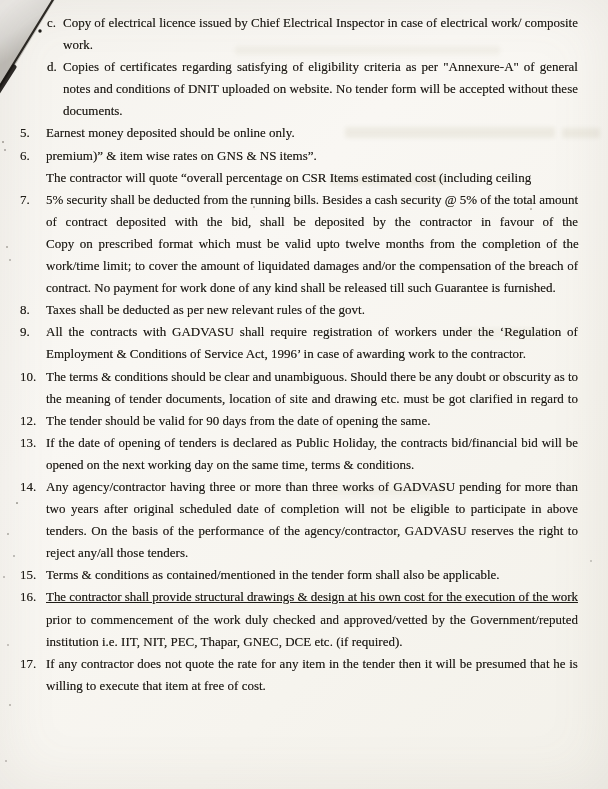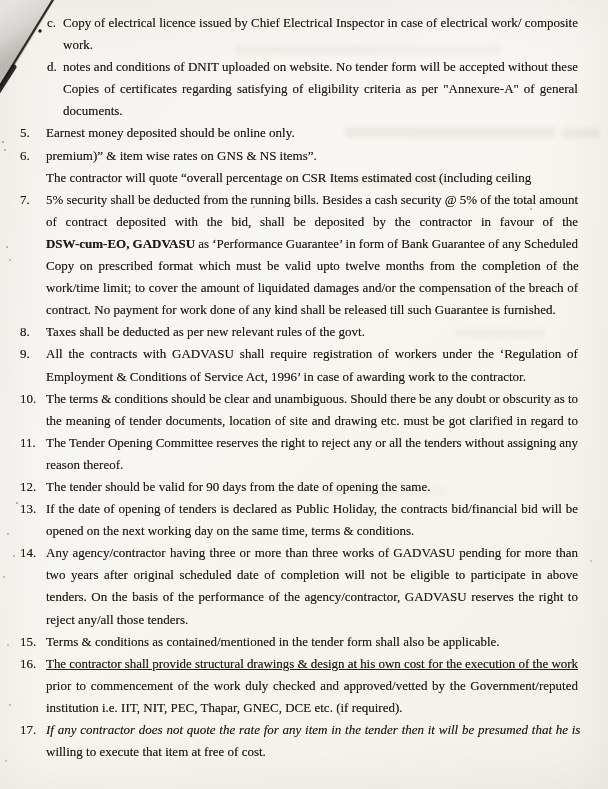--- a/index.html
+++ b/index.html
@@ -78,22 +78,22 @@
       <div class="item sub">
         <div class="marker">c.</div>
         <div class="text">
           <div class="line"><span style="letter-spacing: -0.012px;">Copy of electrical licence issued by Chief Electrical Inspector in case of electrical work/ composite</span></div>
           <div class="line"><span>work.</span></div>
         </div>
       </div>
       <div class="item sub">
         <div class="marker">d.</div>
         <div class="text">
+          <div class="line"><span style="word-spacing: 1.78px;">Copies of certificates regarding satisfying of eligibility criteria as per "Annexure-A" of general</span></div>
           <div class="line"><span style="word-spacing: 0.17px;">notes and conditions of DNIT uploaded on website. No tender form will be accepted without these</span></div>
-          <div class="line"><span style="word-spacing: 1.78px;">Copies of certificates regarding satisfying of eligibility criteria as per "Annexure-A" of general</span></div>
           <div class="line"><span>documents.</span></div>
         </div>
       </div>
       <div class="item">
         <div class="marker">5.</div>
         <div class="text">
           <div class="line"><span>Earnest money deposited should be online only.</span></div>
         </div>
       </div>
       <div class="item">
@@ -101,21 +101,20 @@
         <div class="text">
           <div class="line"><span>premium)” &amp; item wise rates on GNS &amp; NS items”.</span></div>
           <div class="line"><span>The contractor will quote “overall percentage on CSR Items estimated cost (including ceiling</span></div>
         </div>
       </div>
       <div class="item">
         <div class="marker">7.</div>
         <div class="text">
           <div class="line"><span style="letter-spacing: -0.045px;">5% security shall be deducted from the running bills. Besides a cash security @ 5% of the total amount</span></div>
           <div class="line"><span style="word-spacing: 5.53px;">of contract deposited with the bid, shall be deposited by the contractor in favour of the</span></div>
-          <div class="line"><span style="letter-spacing: -0.027px;"><strong>DSW-cum-EO, GADVASU</strong> as ‘Performance Guarantee’ in form of Bank Guarantee of any Scheduled</span></div>
           <div class="line"><span style="word-spacing: 2.42px;">Copy on prescribed format which must be valid upto twelve months from the completion of the</span></div>
           <div class="line"><span style="word-spacing: 0.4px;">work/time limit; to cover the amount of liquidated damages and/or the compensation of the breach of</span></div>
           <div class="line"><span>contract. No payment for work done of any kind shall be released till such Guarantee is furnished.</span></div>
         </div>
       </div>
       <div class="item">
         <div class="marker">8.</div>
         <div class="text">
           <div class="line"><span>Taxes shall be deducted as per new relevant rules of the govt.</span></div>
         </div>
@@ -125,27 +124,20 @@
         <div class="text">
           <div class="line"><span style="word-spacing: 2.64px;">All the contracts with GADVASU shall require registration of workers under the ‘Regulation of</span></div>
           <div class="line"><span>Employment &amp; Conditions of Service Act, 1996’ in case of awarding work to the contractor.</span></div>
         </div>
       </div>
       <div class="item">
         <div class="marker">10.</div>
         <div class="text">
           <div class="line"><span style="letter-spacing: -0.045px;">The terms &amp; conditions should be clear and unambiguous. Should there be any doubt or obscurity as to</span></div>
           <div class="line"><span style="word-spacing: 0.69px;">the meaning of tender documents, location of site and drawing etc. must be got clarified in regard to</span></div>
-        </div>
-      </div>
-      <div class="item">
-        <div class="marker">11.</div>
-        <div class="text">
-          <div class="line"><span style="letter-spacing: -0.04px;">The Tender Opening Committee reserves the right to reject any or all the tenders without assigning any</span></div>
-          <div class="line"><span>reason thereof.</span></div>
         </div>
       </div>
       <div class="item">
         <div class="marker">12.</div>
         <div class="text">
           <div class="line"><span>The tender should be valid for 90 days from the date of opening the same.</span></div>
         </div>
       </div>
       <div class="item">
         <div class="marker">13.</div>
@@ -173,21 +165,21 @@
         <div class="marker">16.</div>
         <div class="text">
           <div class="line"><span style="letter-spacing: -0.04px; text-decoration: underline;">The contractor shall provide structural drawings &amp; design at his own cost for the execution of the work</span></div>
           <div class="line"><span style="word-spacing: 1.43px;">prior to commencement of the work duly checked and approved/vetted by the Government/reputed</span></div>
           <div class="line"><span>institution i.e. IIT, NIT, PEC, Thapar, GNEC, DCE etc. (if required).</span></div>
         </div>
       </div>
       <div class="item">
         <div class="marker">17.</div>
         <div class="text">
-          <div class="line"><span style="word-spacing: 0.49px; font-style: italic;">If any contractor does not quote the rate for any item in the tender then it will be presumed that he is</span></div>
+          <div class="line"><span style="word-spacing: 0.49px;">If any contractor does not quote the rate for any item in the tender then it will be presumed that he is</span></div>
           <div class="line"><span>willing to execute that item at free of cost.</span></div>
         </div>
       </div>
     </div>
 
   <svg class="corner-fold" width="130" height="130" viewBox="0 0 130 130">
     <defs>
       <linearGradient id="cornerGrad" gradientUnits="userSpaceOnUse" x1="4" y1="6" x2="30" y2="46">
         <stop offset="0" stop-color="#efedea"></stop>
         <stop offset="0.55" stop-color="#dcdad6"></stop>

